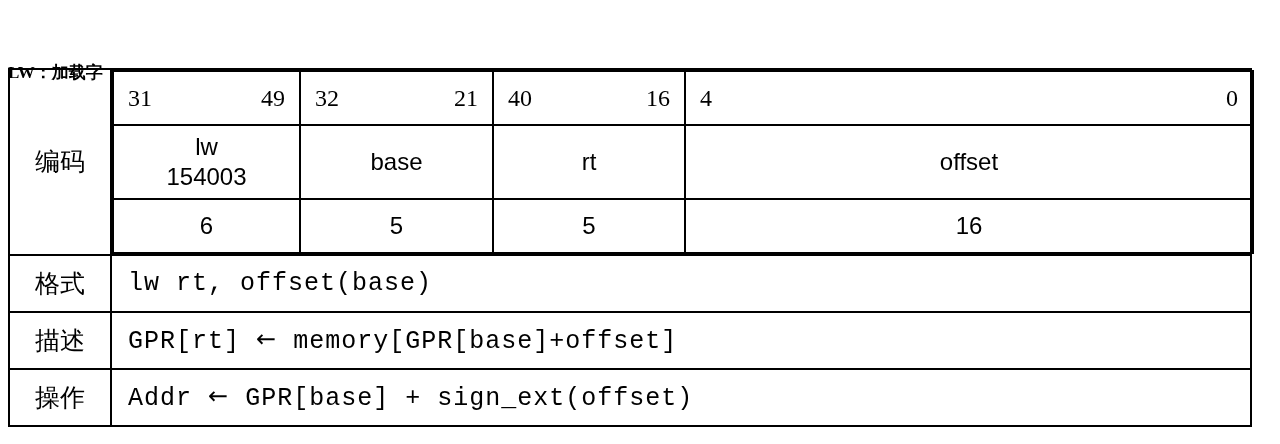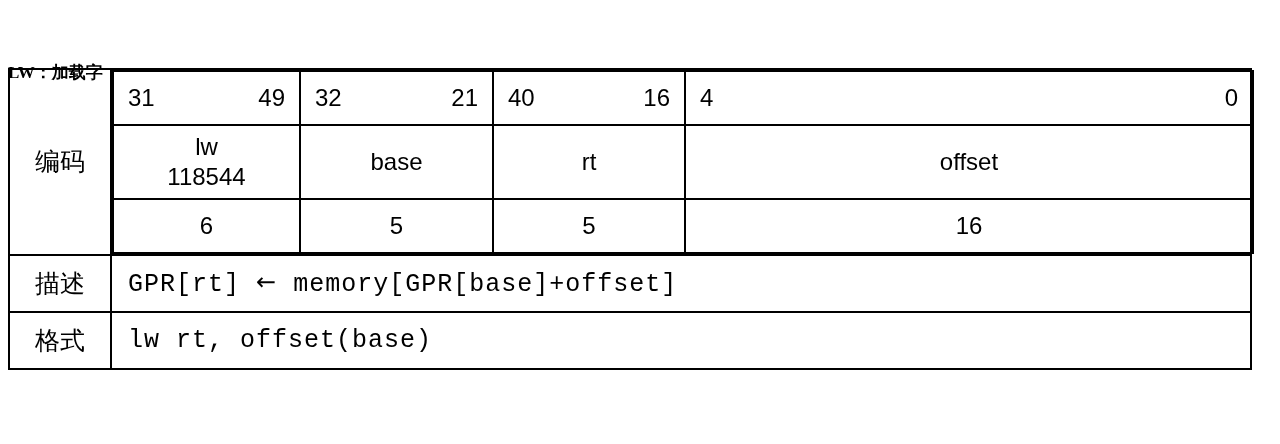--- a/index.html
+++ b/index.html
@@ -81,21 +81,21 @@
 
   
   .bitspan {
     display: flex;
     justify-content: space-between;
     align-items: center;
     height: 100%;
     padding: 0 14px;
     box-sizing: border-box;
     font-size: 24px;
-    font-family: Liberation Sans, sans-serif;
+    font-family: Liberation Serif, serif;
   }
   .bit-num {
     line-height: 1;
   }
 
   
   .field-name {
     text-align: center;
     font-size: 24px;
     line-height: 30px;
@@ -169,42 +169,46 @@
                 <div class="bitspan">
                   <span class="bit-num">4</span>
                   <span class="bit-num">0</span>
                 </div>
               </td>
             </tr>
 
             <tr class="enc-row-fields">
               <td class="field-name">
                 <span class="mnemonic">lw</span>
-                <span class="opbits">118544</span>
+                <span class="opbits">154003</span>
               </td>
               <td class="field-name">base</td>
               <td class="field-name">rt</td>
               <td class="field-name">offset</td>
             </tr>
 
             <tr class="enc-row-width">
               <td class="field-width">6</td>
               <td class="field-width">5</td>
               <td class="field-width">5</td>
               <td class="field-width">16</td>
             </tr>
           </tbody>
         </table>
       </td>
     </tr>
 
     <tr>
+      <td class="label-cell">格式</td>
+      <td class="mono-cell">lw rt, offset(base)</td>
+    </tr>
+
+    <tr>
       <td class="label-cell">描述</td>
       <td class="mono-cell"><span>GPR[rt] </span><span class="arrow-glyph">←</span><span> memory[GPR[base]+offset]</span></td>
     </tr>
 
     <tr>
-      <td class="label-cell">格式</td>
-      <td class="mono-cell">lw rt, offset(base)</td>
-    </tr>
-
+      <td class="label-cell">操作</td>
+      <td class="mono-cell"><span>Addr </span><span class="arrow-glyph">←</span><span> GPR[base] + sign_ext(offset)</span></td>
+    </tr>
   </tbody>
 </table>
 
 </body></html>

